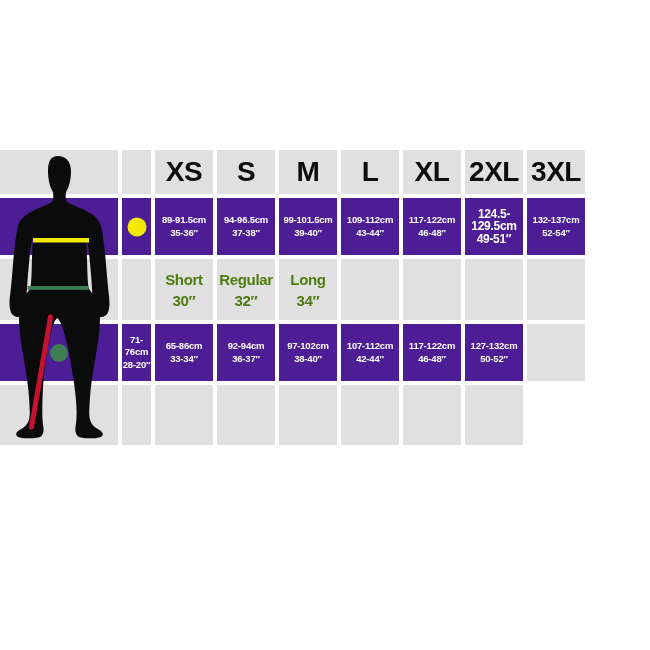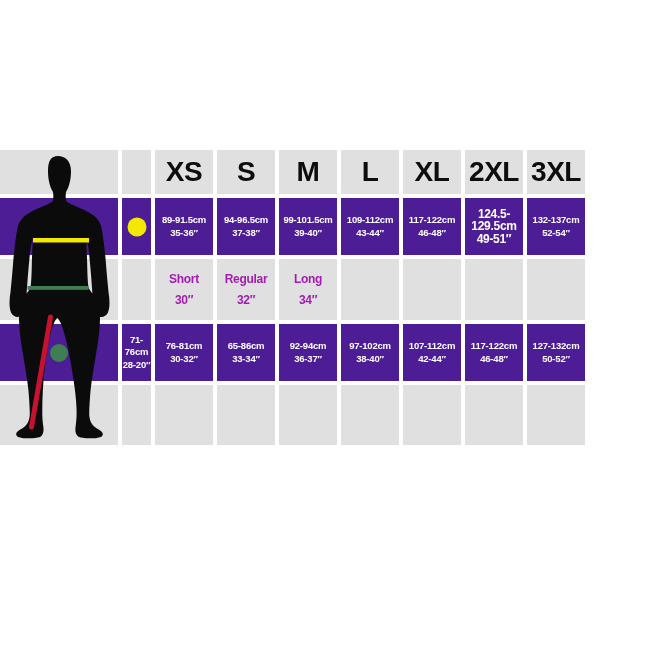--- a/index.html
+++ b/index.html
@@ -16,21 +16,21 @@
   }
   .cell{
     display:flex;flex-direction:column;align-items:center;justify-content:center;
     text-align:center;overflow:hidden;
   }
   .light{background:#e0e0e0;}
   .dark{background:#4c1d95;}
   .hdr{font-weight:bold;font-size:28px;color:#0d0d0d;letter-spacing:-0.5px;}
   .mcell{color:#ffffff;font-weight:bold;font-size:9.5px;line-height:12.5px;letter-spacing:-0.2px;}
   .tight{font-size:12px;letter-spacing:-0.3px;}
-  .legcell{color:#a21caf;font-weight:bold;font-size:12px;line-height:21px;letter-spacing:-0.3px;}
+  .legcell{color:#4d7c0f;font-weight:bold;font-size:15px;line-height:21px;letter-spacing:-0.3px;}
   .dotwrap svg{display:block;}
   .figure-svg{position:absolute;left:0;top:150px;}
 </style>
 </head>
 <body>
 
 <div class="canvas">
 
   <div class="grid">
 
@@ -121,24 +121,20 @@
 
     <div class="cell dark"></div>
     <div class="cell dark dotwrap">
       <svg width="20" height="20">
         <circle cx="10" cy="10" r="9" fill="#3f7e52"></circle>
       </svg>
     </div>
     <div class="cell dark mcell">
       <span>71-76cm</span>
       <span>28-20″</span>
-    </div>
-    <div class="cell dark mcell">
-      <span>76-81cm</span>
-      <span>30-32″</span>
     </div>
     <div class="cell dark mcell">
       <span>65-86cm</span>
       <span>33-34″</span>
     </div>
     <div class="cell dark mcell">
       <span>92-94cm</span>
       <span>36-37″</span>
     </div>
     <div class="cell dark mcell">

